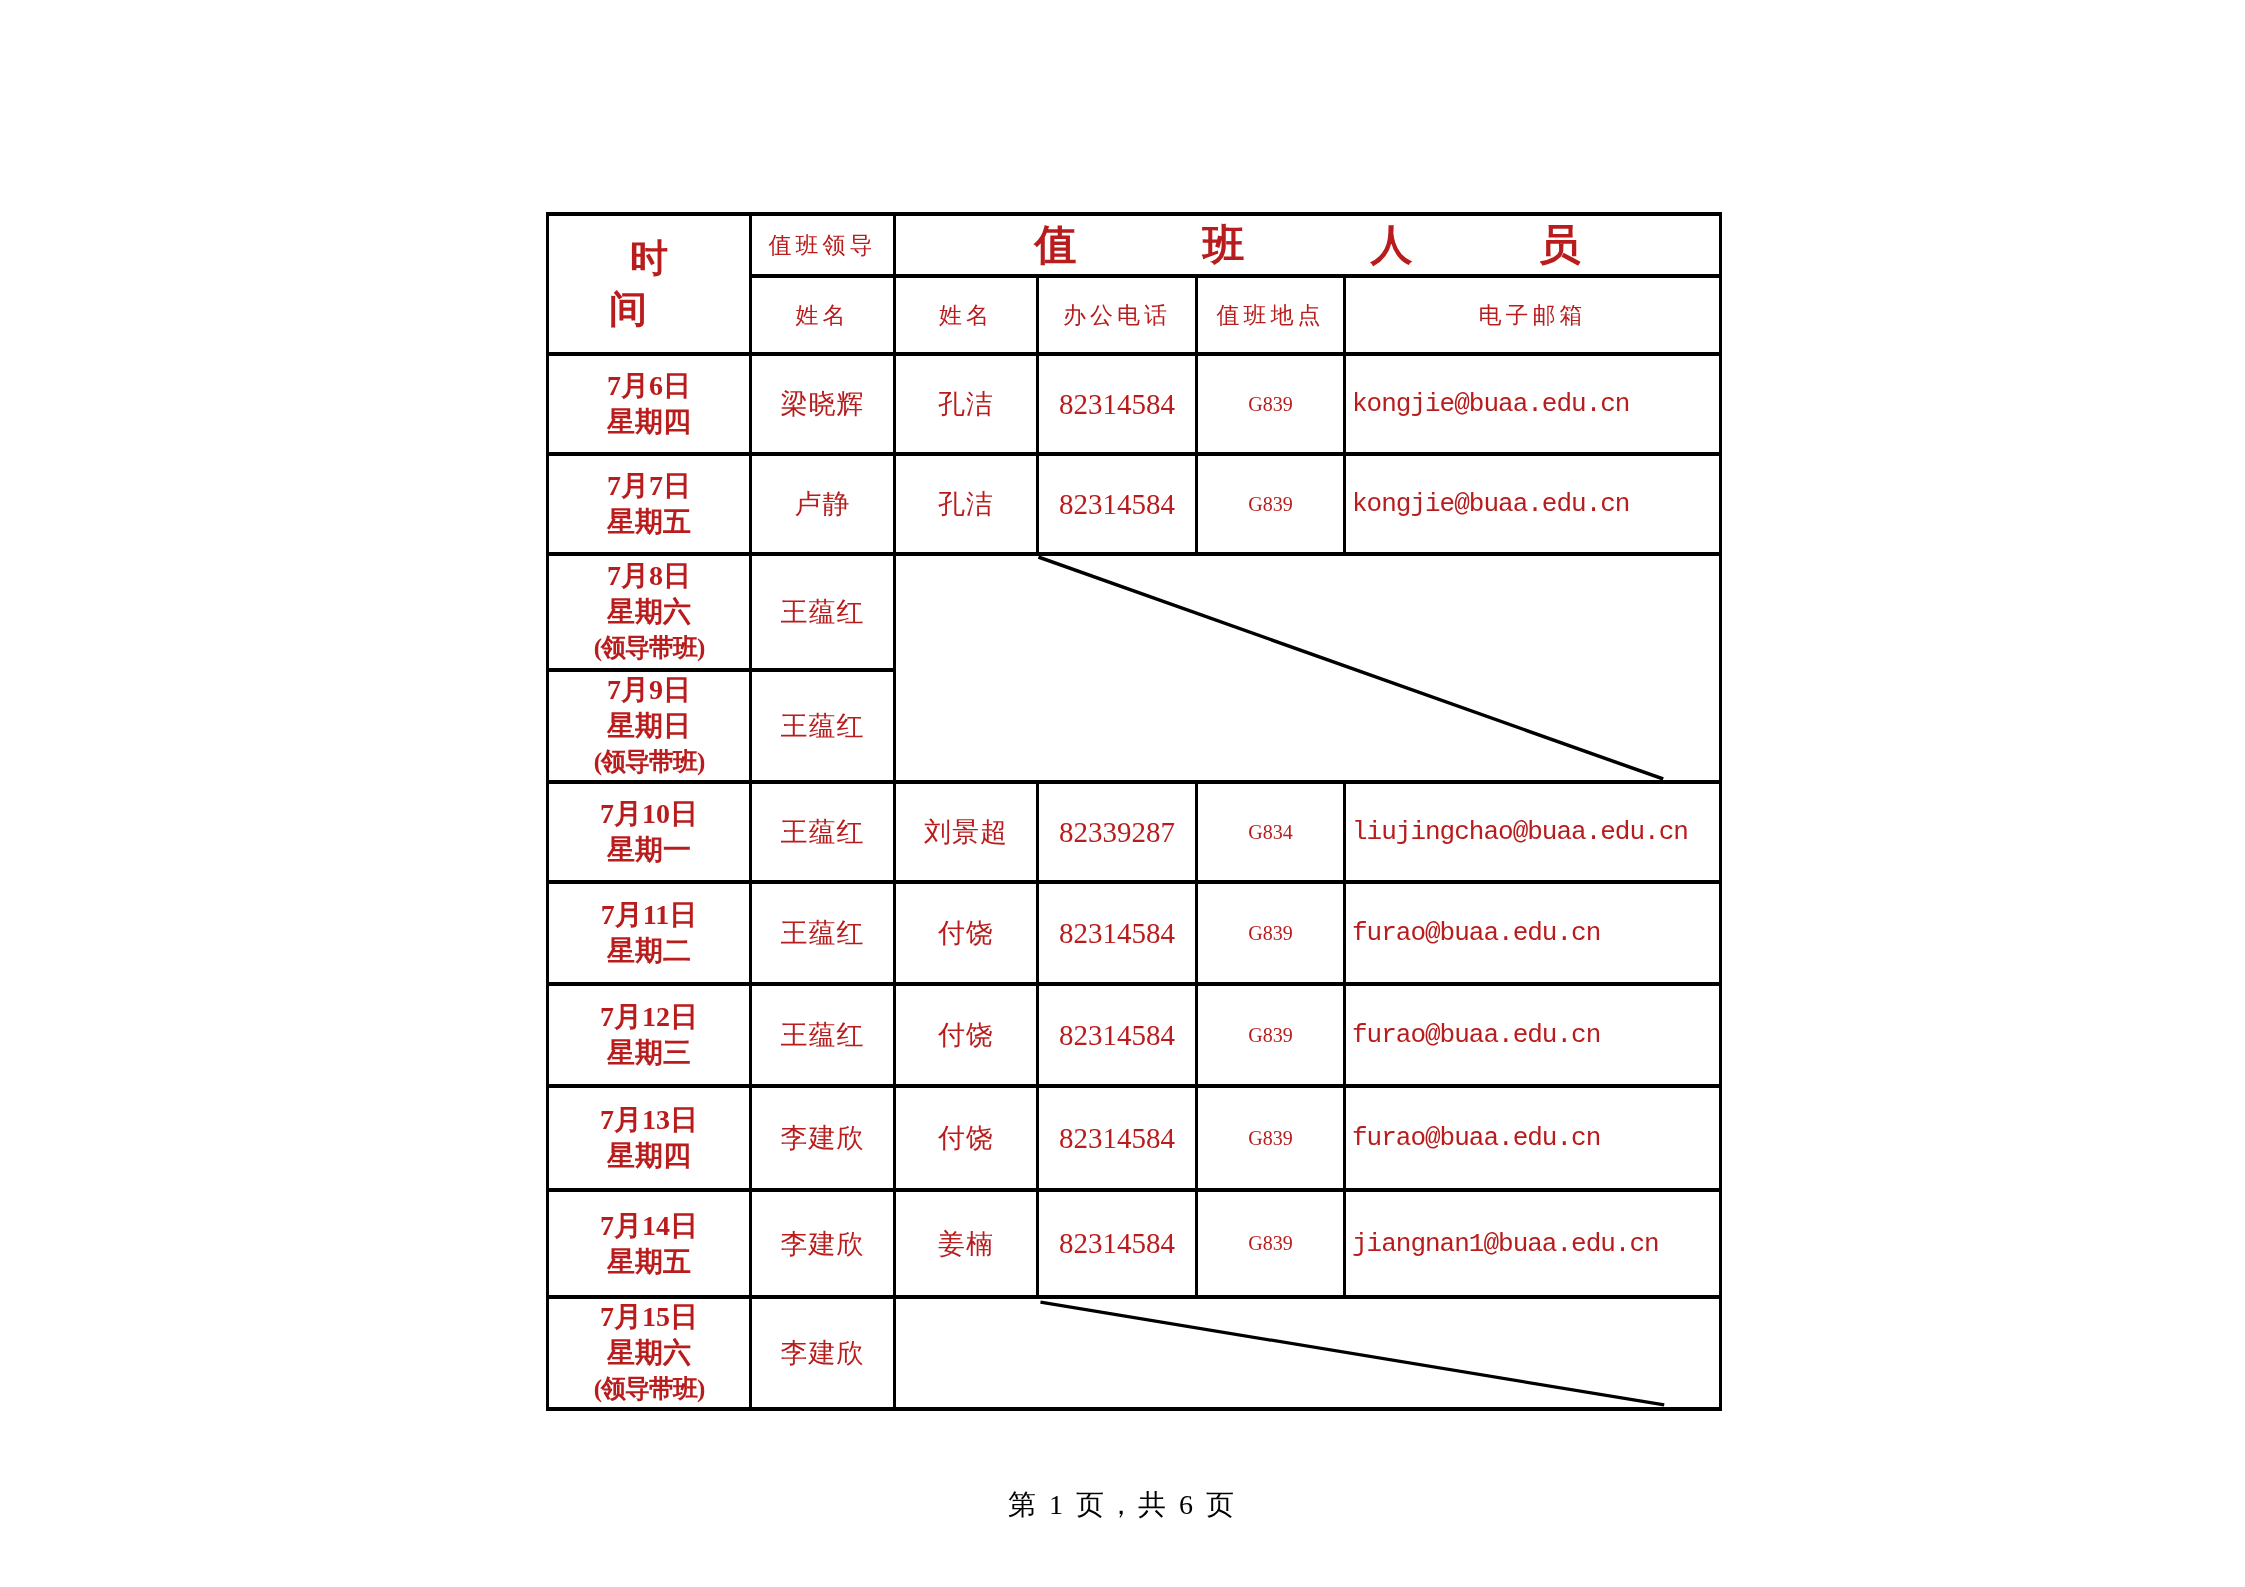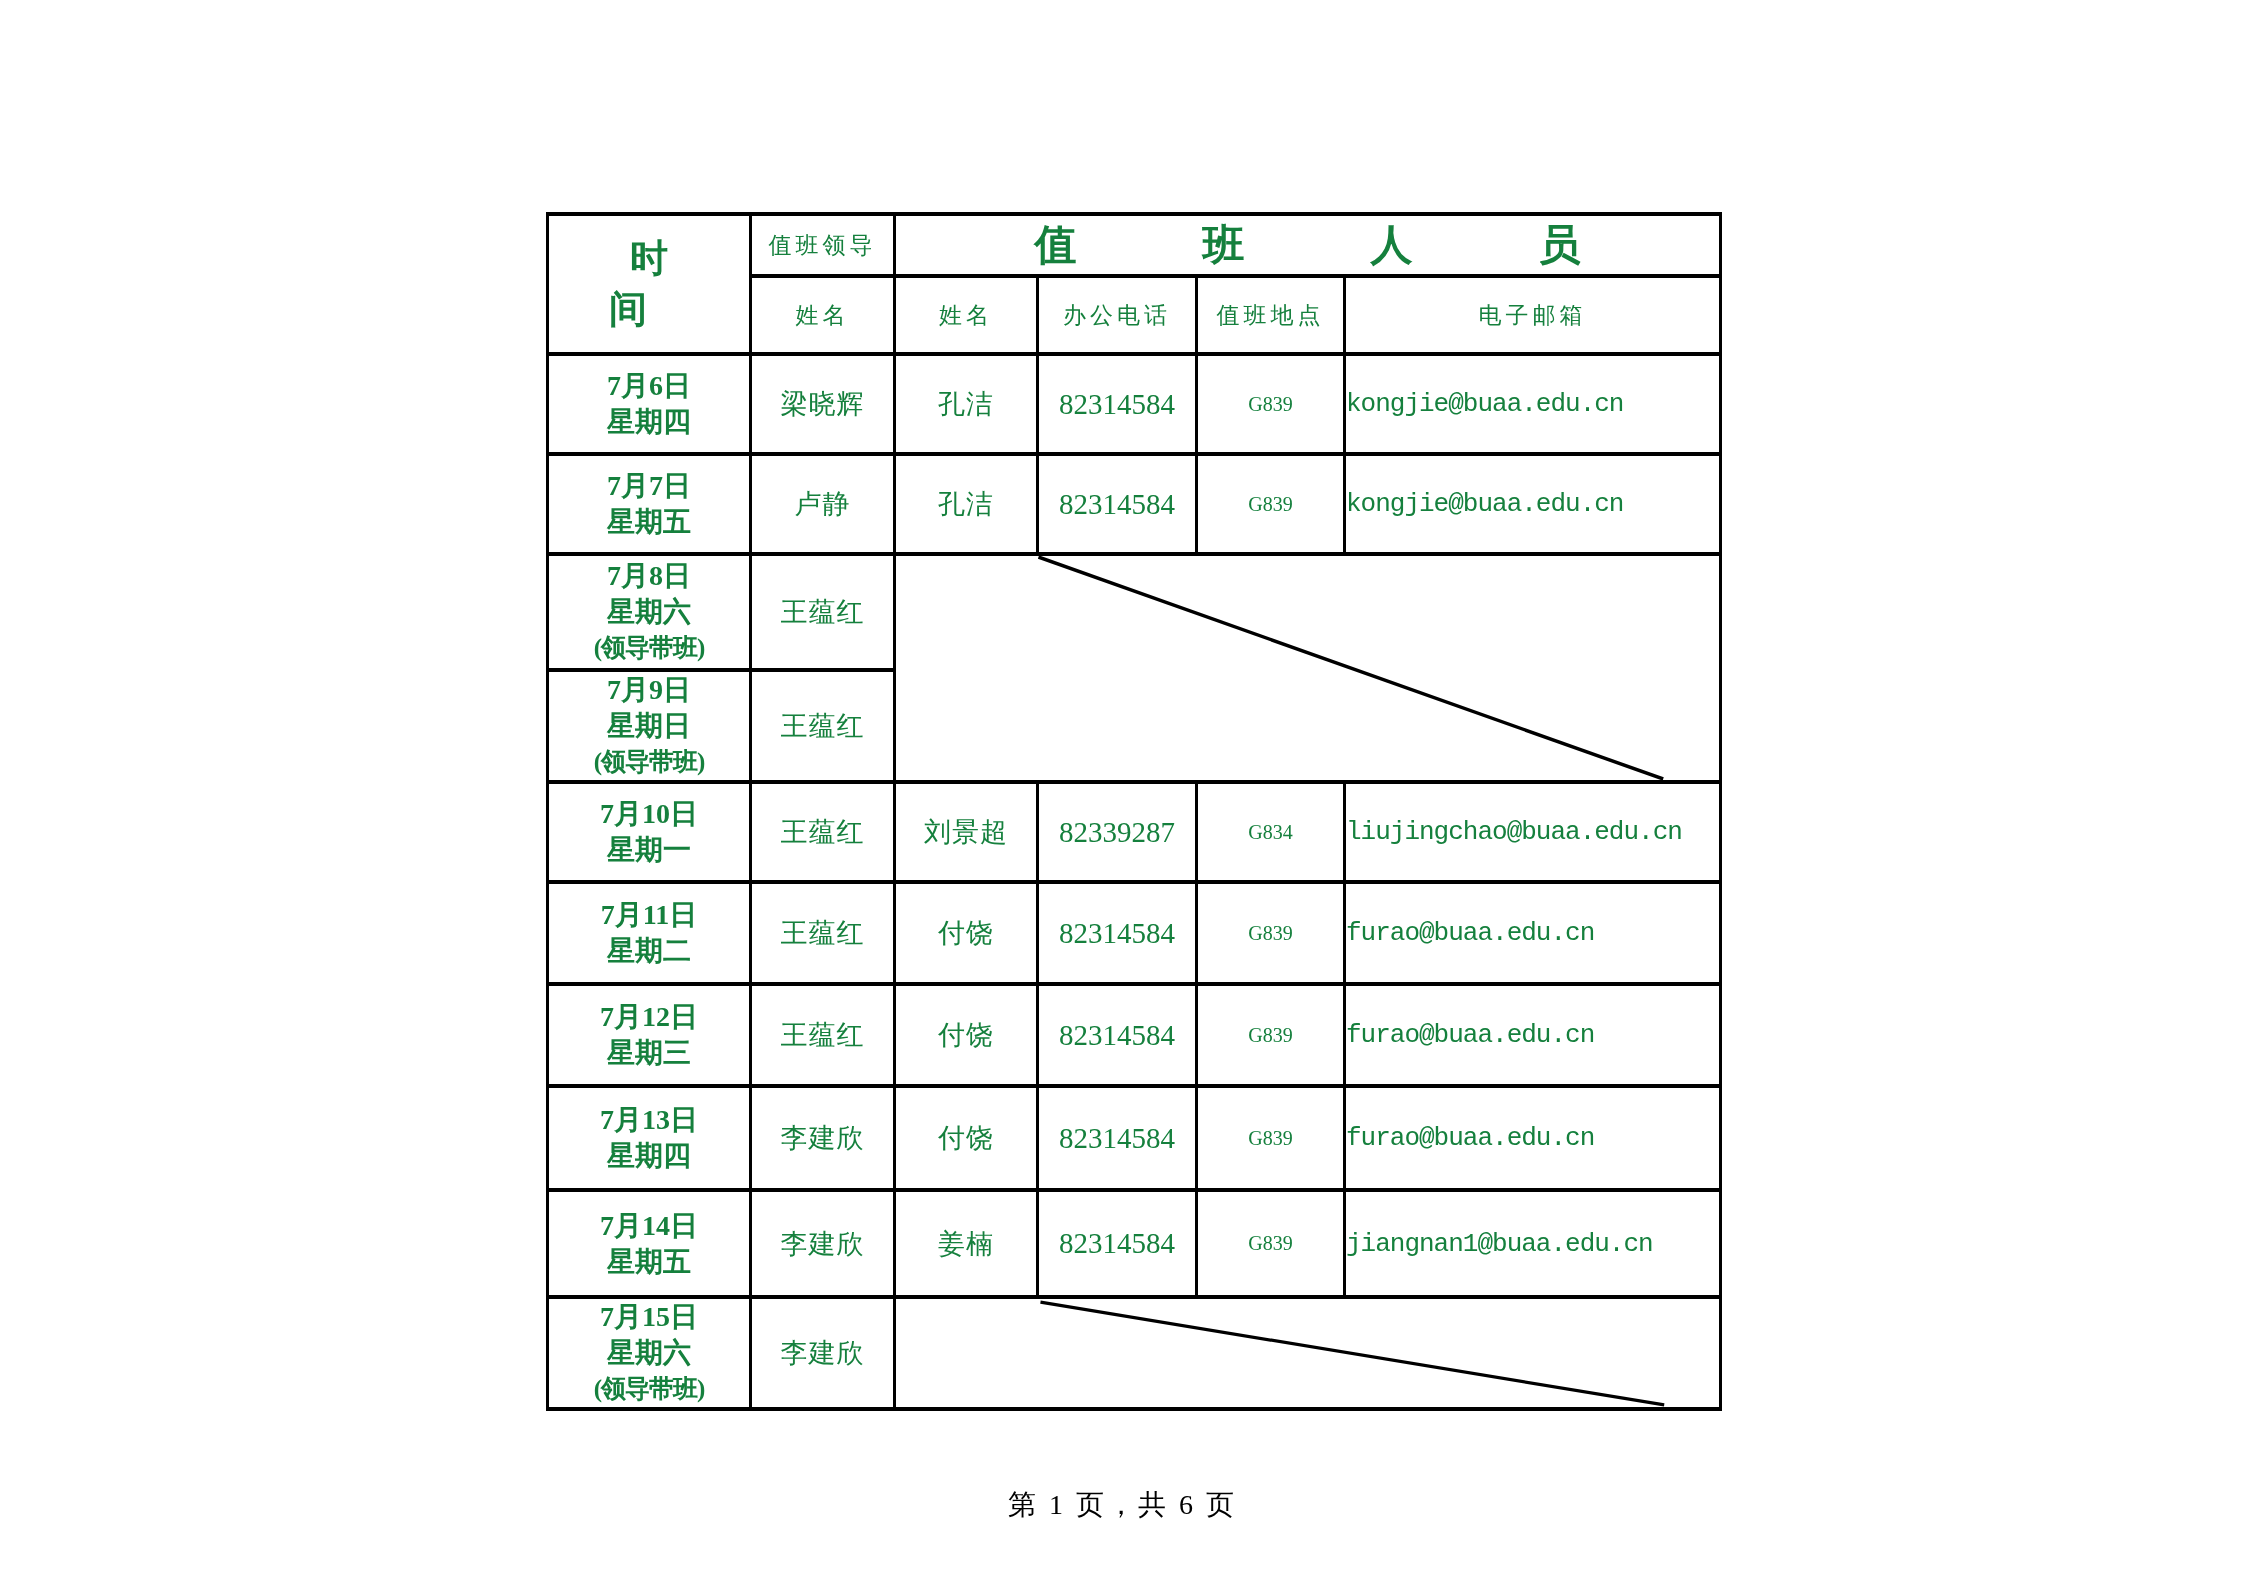--- a/index.html
+++ b/index.html
@@ -56,21 +56,21 @@
     table-layout: fixed;
   }
   .duty-table td {
     border: 3px solid #000;
     border-top-width: 4px;
     border-bottom-width: 4px;
     text-align: center;
     vertical-align: middle;
     padding: 0;
     font-size: 27px;
-    color: #15803d;
+    color: #b91c1c;
     overflow: hidden;
   }
   tr.hr1 { height: 62px; }
   tr.hr2 { height: 78px; }
   tr.r1, tr.r2, tr.r5 { height: 100px; }
   tr.r3 { height: 116px; }
   tr.r4, tr.r8 { height: 104px; }
   tr.r6, tr.r7 { height: 102px; }
   tr.r9 { height: 107px; }
   tr.r10 { height: 103px; }
@@ -96,20 +96,21 @@
     line-height: 36px;
   }
   td.c-date .note { font-size: 25px; letter-spacing: -1px; }
   td.c-name { font-size: 27px; letter-spacing: 1px; }
   td.c-phone { font-size: 29px; }
   td.c-loc { font-size: 20px; }
   td.c-email {
     font-family: "Liberation Mono", monospace;
     font-size: 26px;
     text-align: left;
+    padding-left: 6px;
     letter-spacing: -1px;
     white-space: nowrap;
   }
   td.diag { position: relative; padding: 0; }
   td.diag svg {
     position: absolute;
     left: 0; top: 0;
     width: 100%; height: 100%;
     display: block;
   }

